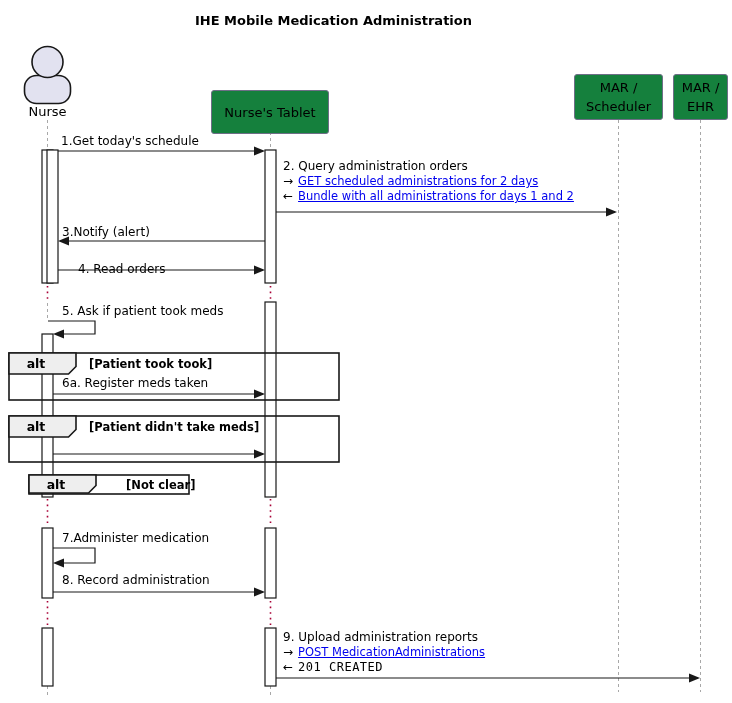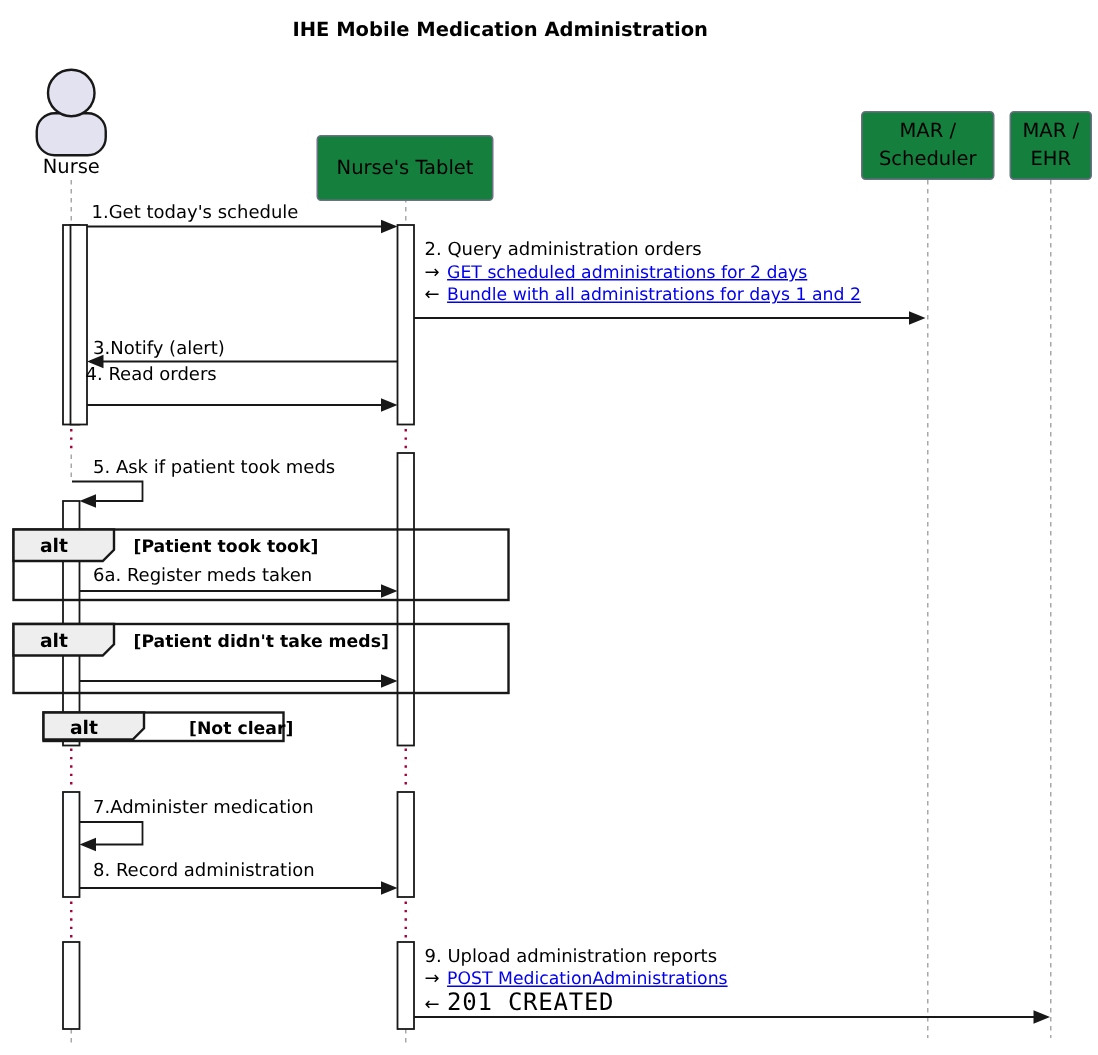--- a/index.html
+++ b/index.html
@@ -12,21 +12,21 @@
   .title{left:0;top:13px;width:635px;text-align:center;font-weight:bold;font-size:13px;margin-left:16px;}
   .actor-label{left:14px;top:104px;width:67px;text-align:center;font-size:13px;}
   .pbox{
     position:absolute;background:#15803d;border:1px solid #6e6e87;border-radius:3px;
     display:flex;flex-direction:column;align-items:center;justify-content:center;
     font-size:13px;line-height:19px;text-align:center;box-sizing:border-box;
   }
   .mrow{display:inline-flex;align-items:baseline;gap:5px;}
   .glyph{font-size:12px;color:#000;}
   .link{color:#0000EE;text-decoration:underline;font-size:11.5px;cursor:pointer;}
-  .mono{font-family:"DejaVu Sans Mono",monospace;font-size:16px;letter-spacing:0.5px;}
+  .mono{font-family:"DejaVu Sans Mono",monospace;font-size:12px;letter-spacing:0.5px;}
   .cond{font-weight:bold;font-size:11.5px;}
   .op{font-weight:bold;font-size:12.5px;text-align:center;}
 </style>
 </head>
 <body>
 
 <div class="canvas">
 
   <svg class="layer" viewBox="0 0 732 703">
 
@@ -125,21 +125,21 @@
   <div class="t mrow" style="left:283px;top:174px;">
     <span class="glyph">→</span>
     <a class="link">GET scheduled administrations for 2 days</a>
   </div>
   <div class="t mrow" style="left:283px;top:189px;">
     <span class="glyph">←</span>
     <a class="link">Bundle with all administrations for days 1 and 2</a>
   </div>
 
   <div class="t" style="left:62px;top:225px;">3.Notify (alert)</div>
-  <div class="t" style="left:57px;top:242px;">4. Read orders</div>
+  <div class="t" style="left:57px;top:262px;padding-left:21px;">4. Read orders</div>
   <div class="t" style="left:62px;top:304px;">5. Ask if patient took meds</div>
 
   <div class="t op" style="left:14px;top:356px;width:44px;">alt</div>
   <div class="t cond" style="left:89px;top:357px;">[Patient took took]</div>
   <div class="t" style="left:62px;top:376px;">6a. Register meds taken</div>
 
   <div class="t op" style="left:14px;top:419px;width:44px;">alt</div>
   <div class="t cond" style="left:89px;top:420px;">[Patient didn't take meds]</div>
 
   <div class="t op" style="left:34px;top:477px;width:44px;">alt</div>

